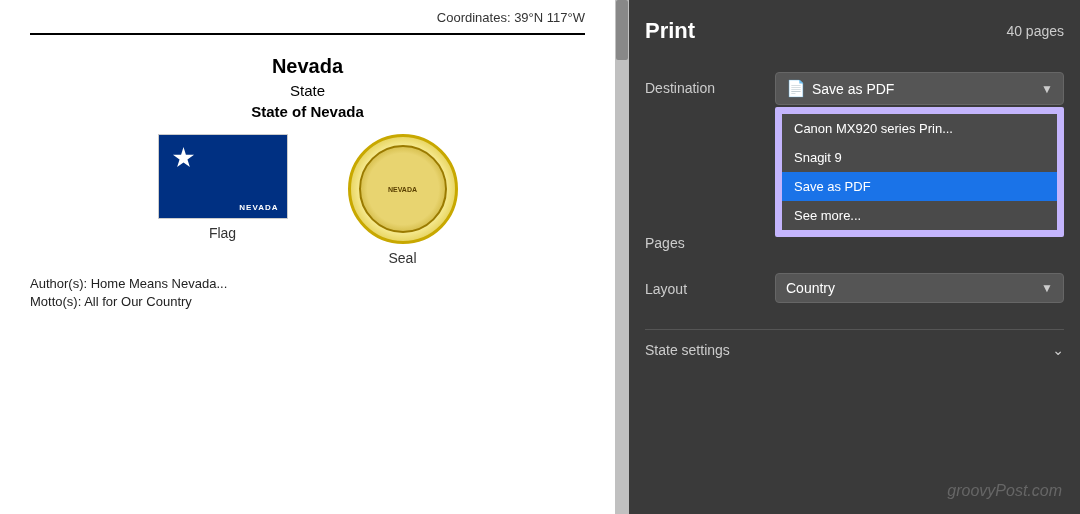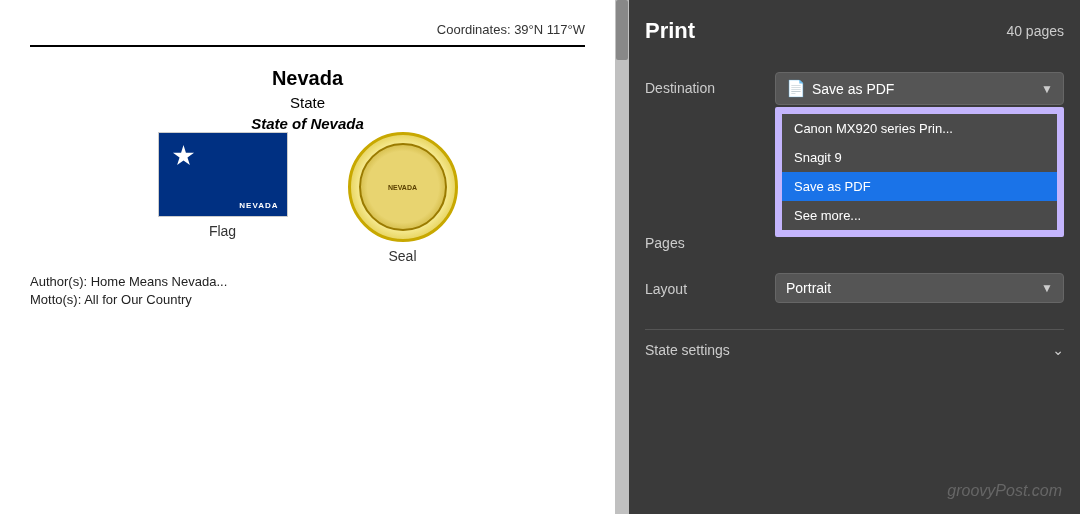--- a/index.html
+++ b/index.html
@@ -17,21 +17,21 @@
       width: 615px;
       height: 514px;
       background: #fff;
       position: relative;
       overflow: hidden;
       display: flex;
       flex-direction: column;
     }
 
     .doc-content {
-      padding: 22px 30px;
+      padding: 10px 30px;
       flex: 1;
       overflow: hidden;
       border-radius: 12px;
     }
 
     .coordinates-line {
       text-align: right;
       font-size: 13px;
       color: #333;
       margin-bottom: 8px;
@@ -53,21 +53,21 @@
     .nevada-state {
       text-align: center;
       font-size: 15px;
       margin-bottom: 4px;
     }
 
     .nevada-state-of {
       text-align: center;
       font-size: 15px;
       font-weight: bold;
-      font-style: italic;
+      margin-bottom: 14px;
     }
 
     .images-row {
       display: flex;
       justify-content: center;
       gap: 60px;
       margin-bottom: 10px;
     }
 
     .image-container {
@@ -389,21 +389,21 @@
     <span class="print-label">Pages</span>
     <div class="print-control">
       
     </div>
   </div>
 
   <div class="print-row">
     <span class="print-label">Layout</span>
     <div class="print-control">
       <div class="layout-dropdown">
-        <span>Portrait</span>
+        <span>Country</span>
         <span class="dropdown-arrow">▼</span>
       </div>
     </div>
   </div>
 
   <div class="more-settings-row">
     <span class="more-settings-label">State settings</span>
     <span class="chevron-icon">⌄</span>
   </div>
 

